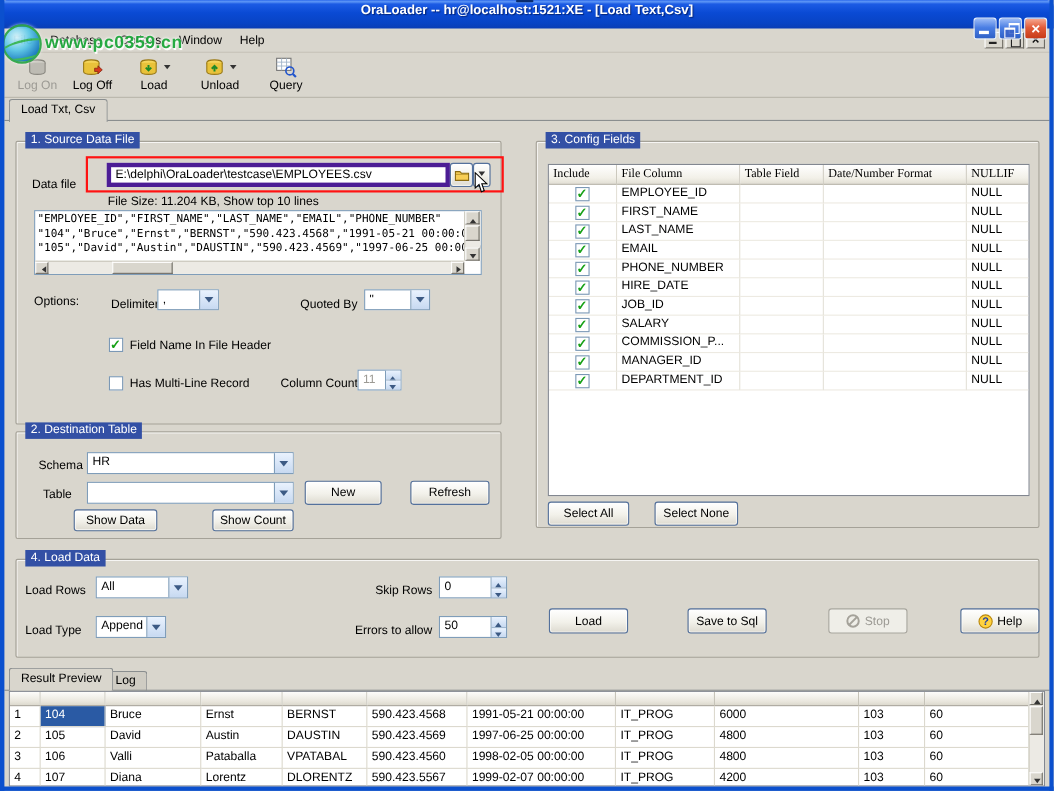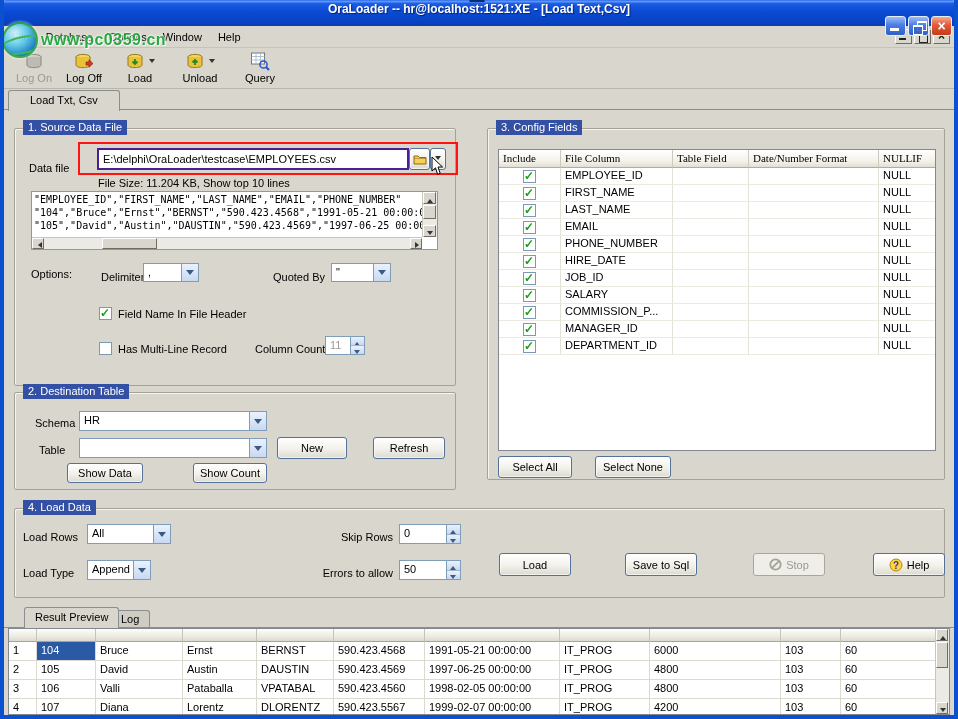--- a/index.html
+++ b/index.html
@@ -55,39 +55,39 @@
     align-items:center; justify-content:flex-start; border-radius:2px; }
   .tb-iconrow { display:flex; align-items:center; height:21px; }
   .tb-icon { width:20px; height:20px; display:inline-block; }
   .tb-label { font-size:11px; margin-top:1px; }
   .tb-item.disabled .tb-label { color:#9C9A94; }
   .dd { width:0; height:0; border:3px solid transparent; border-top:4px solid #333; margin-left:4px; margin-top:4px; }
 
   
   .tabstrip { position:absolute; left:4px; top:89px; width:950px; height:21px; z-index:3; }
   .tabstrip::after { content:""; position:absolute; left:0; right:0; bottom:0; border-bottom:1px solid #8A8E8F; }
-  .tab { position:absolute; left:4px; top:1px; height:21px; padding:3px 21px 0;
+  .tab { position:absolute; left:4px; top:1px; height:21px; padding:3px 10px 0;
     background:#D9D6CD; border:1px solid #8A8E8F; border-bottom:none; border-radius:3px 3px 0 0; z-index:4; }
 
   
   .client { position:absolute; left:4px; top:110px; width:950px; height:494px; background:#D9D6CD; }
   .group { position:absolute; border:1px solid #A5A298; border-radius:2px;
     box-shadow:inset 1px 1px 0 rgba(255,255,255,.75); }
   .group-title { position:absolute; top:-9px; left:8px; background:#3350A5; color:#fff;
     padding:1px 5px 2px; font-size:11px; z-index:6; white-space:nowrap; }
 
   .g-source { left:10px; top:18px;  width:442px; height:258px; }
   .g-dest   { left:10px; top:282px; width:442px; height:98px;  }
   .g-config { left:483px; top:18px; width:458px; height:352px; }
   .g-load   { left:10px; top:398px; width:931px; height:90px;  }
 
   .lbl { position:absolute; white-space:nowrap; }
 
   
-  .tbox { position:absolute; background:#fff; border:2px solid #4c1d95; font-size:11px;
+  .tbox { position:absolute; background:#fff; border:4px solid #4c1d95; font-size:11px;
     padding:3px 4px; font-family:"Liberation Sans",sans-serif; }
   .btn { position:absolute; background:linear-gradient(180deg,#FFFFFF,#F2F1EA 55%,#DDDAD0);
     border:1px solid #54719C; border-radius:3px; font-size:11px; display:flex;
     align-items:center; justify-content:center; gap:4px; box-shadow:inset 0 0 0 1px rgba(255,255,255,.6); }
   .btn.disabled { color:#9C9A94; border-color:#A8A69E; background:#EFEEE8; box-shadow:none; }
   .combo { position:absolute; background:#fff; border:1px solid #7F9DB9; display:flex; }
   .combo .val { flex:1; padding:2px 4px; overflow:hidden; white-space:nowrap; }
   .combo .cbtn { width:17px; border-left:1px solid #7F9DB9;
     background:linear-gradient(180deg,#E9F2FE,#C7D9F1); display:flex; align-items:center; justify-content:center; }
   .combo .cbtn::after { content:""; border:4px solid transparent; border-top:5px solid #3C5A84; margin-top:4px; }
@@ -138,21 +138,21 @@
   .cfg-cell .cb { position:relative; }
 
   
   .icon-help { width:14px; height:14px; display:inline-block; }
   .icon-stop { width:13px; height:13px; display:inline-block; }
 
   
   .result-tabs { position:absolute; left:4px; top:604px; width:950px; height:24px; background:#D9D6CD; z-index:3; }
   .result-tabs::after { content:""; position:absolute; left:0; right:0; bottom:0; border-bottom:1px solid #8A8E8F; }
   .rtab { position:absolute; height:21px; padding:3px 10px 0; background:#D9D6CD;
-    border:1px solid #8A8E8F; border-bottom:none; border-radius:3px 3px 0 0;margin-left:16px; }
+    border:1px solid #8A8E8F; border-bottom:none; border-radius:3px 3px 0 0; }
   .rtab.active { left:4px; top:3px; z-index:4; }
   .rtab.inactive { left:90px; top:6px; height:18px; padding-top:2px; background:#CFCCC3; }
 
   .result-grid { position:absolute; left:8px; top:628px; width:942px; height:87px; background:#fff;
     border:1px solid #828790; overflow:hidden; z-index:2;
     --cols:28px 59px 87px 74px 77px 91px 135px 90px 131px 60px 1fr; }
   .rg-inner { position:absolute; left:0; top:0; right:14px; bottom:0; overflow:hidden; }
   .rg-head { display:grid; grid-template-columns:var(--cols); height:13px; }
   .rg-hcell { background:linear-gradient(#FDFDFB,#EAE7DE 70%,#DCD9CE); border-right:1px solid #C6C3B8;
     border-bottom:1px solid #A8A49A; }

